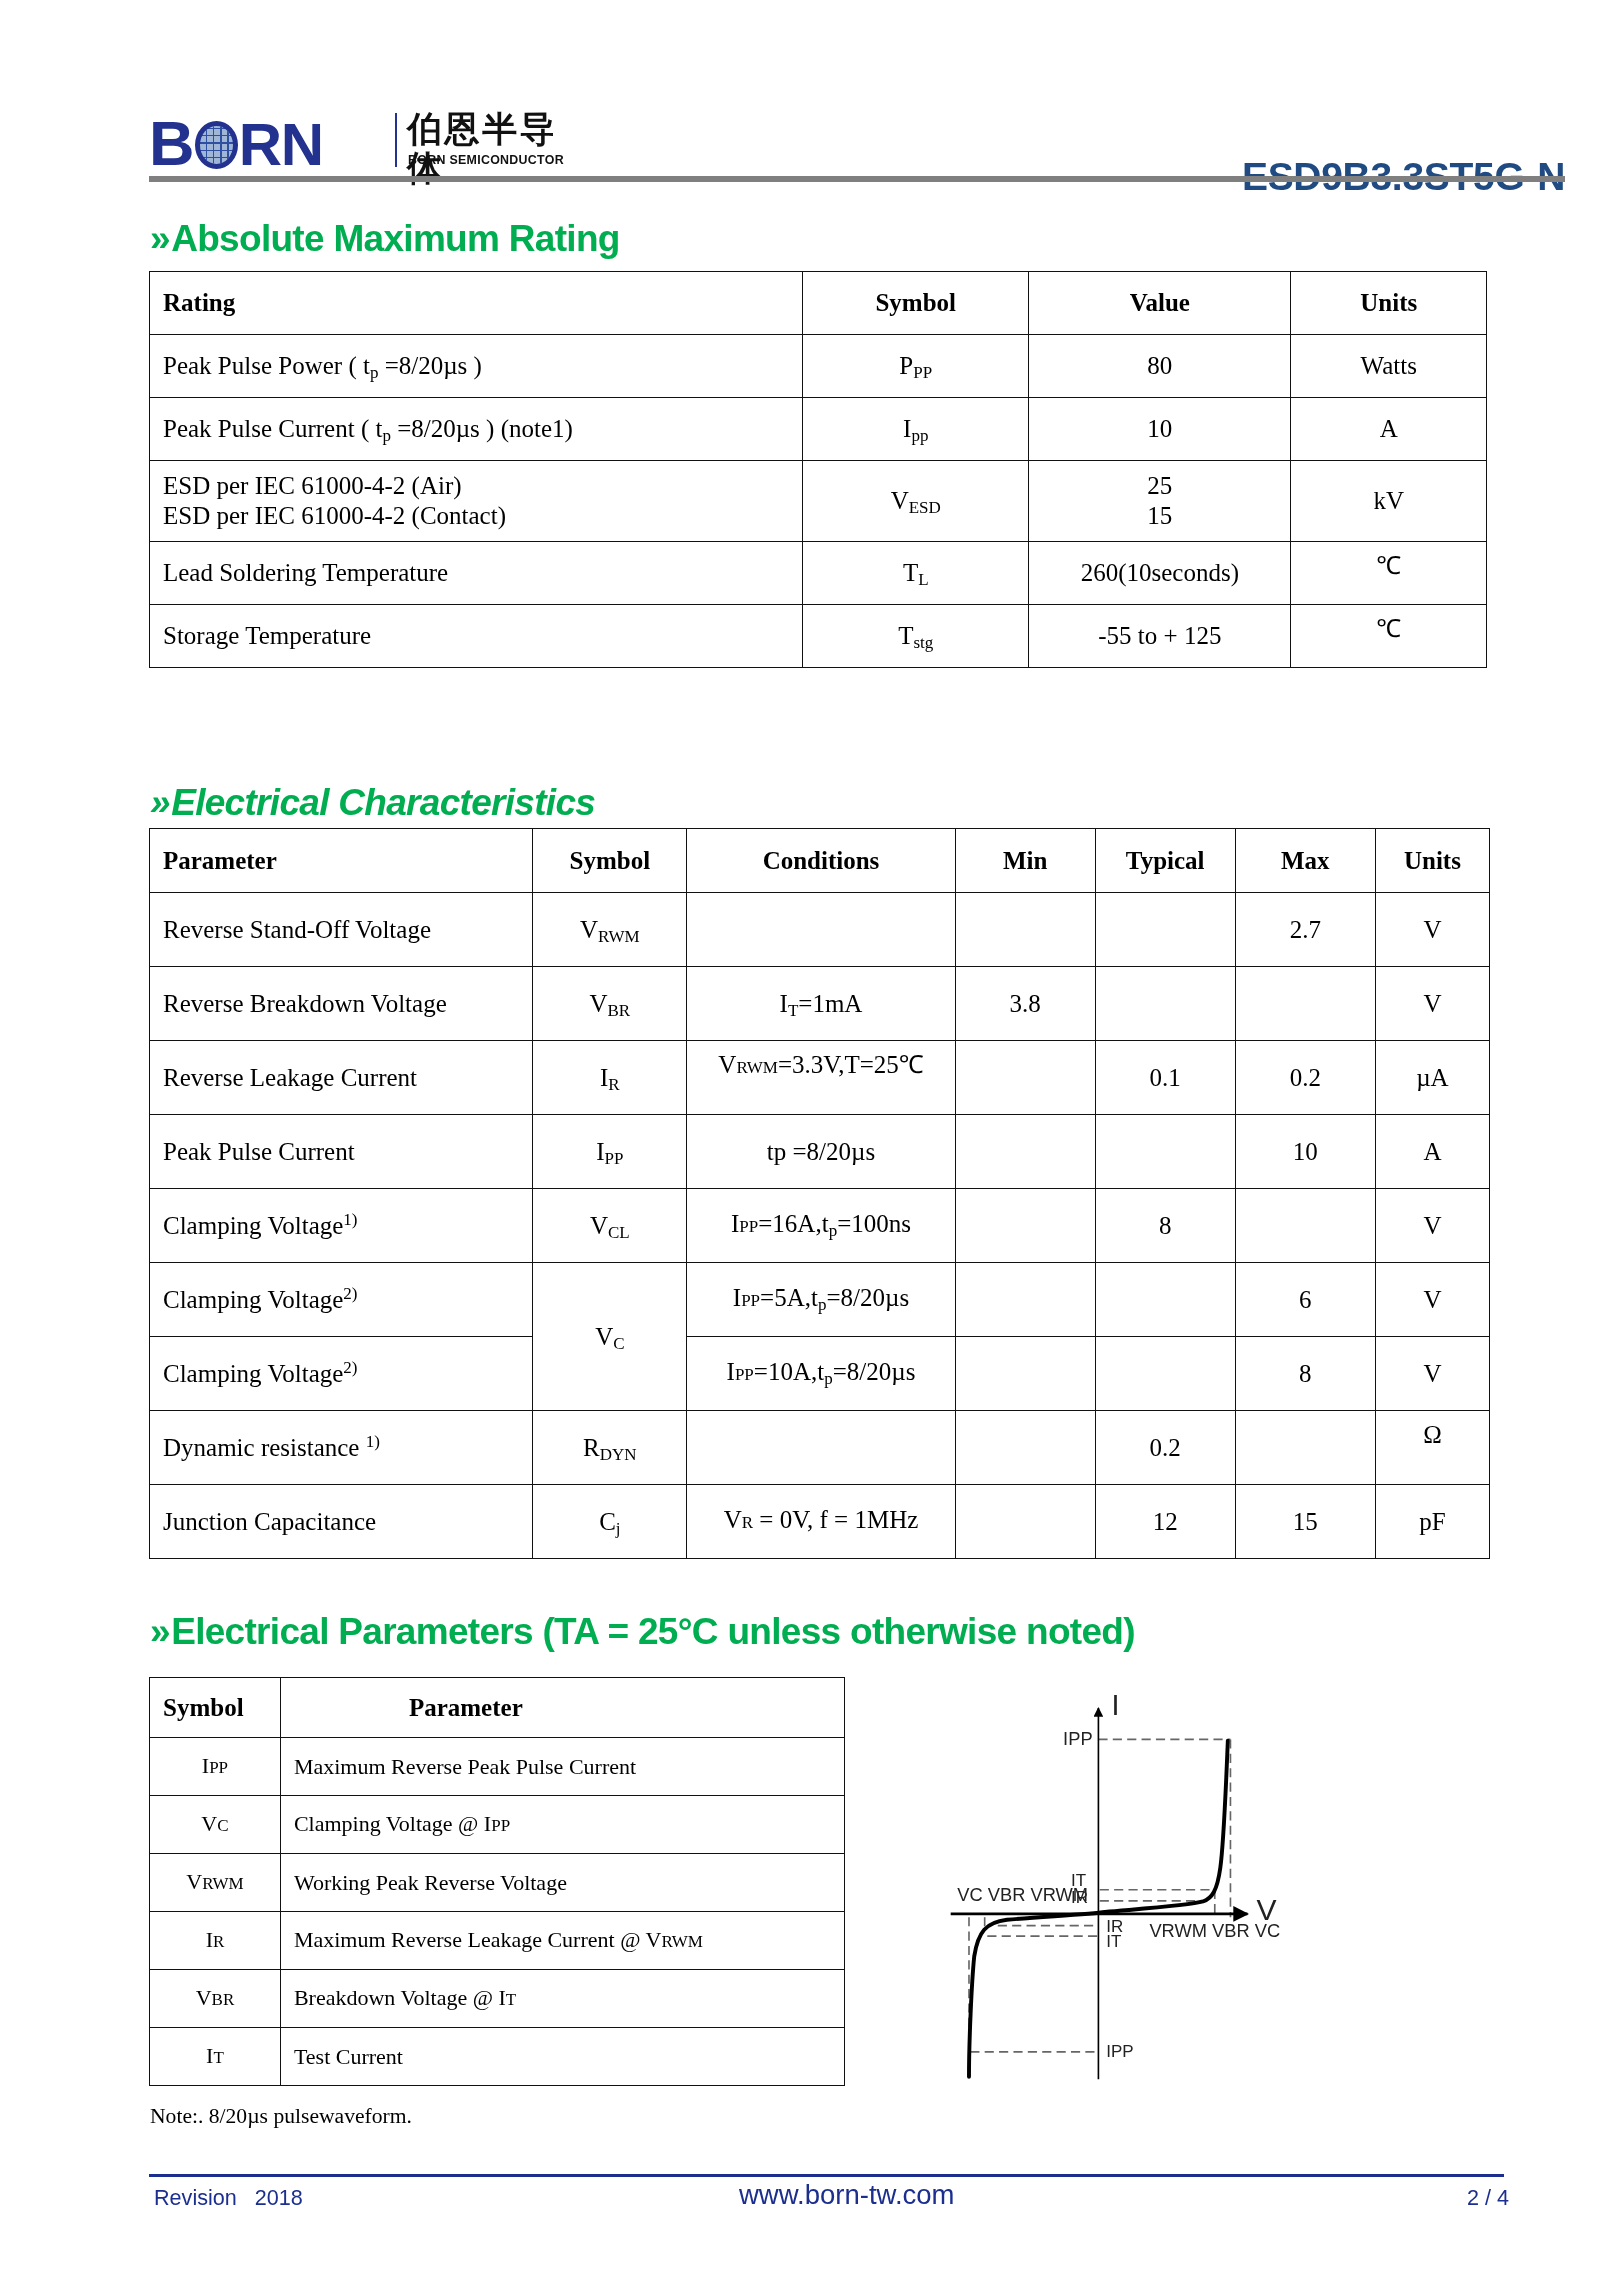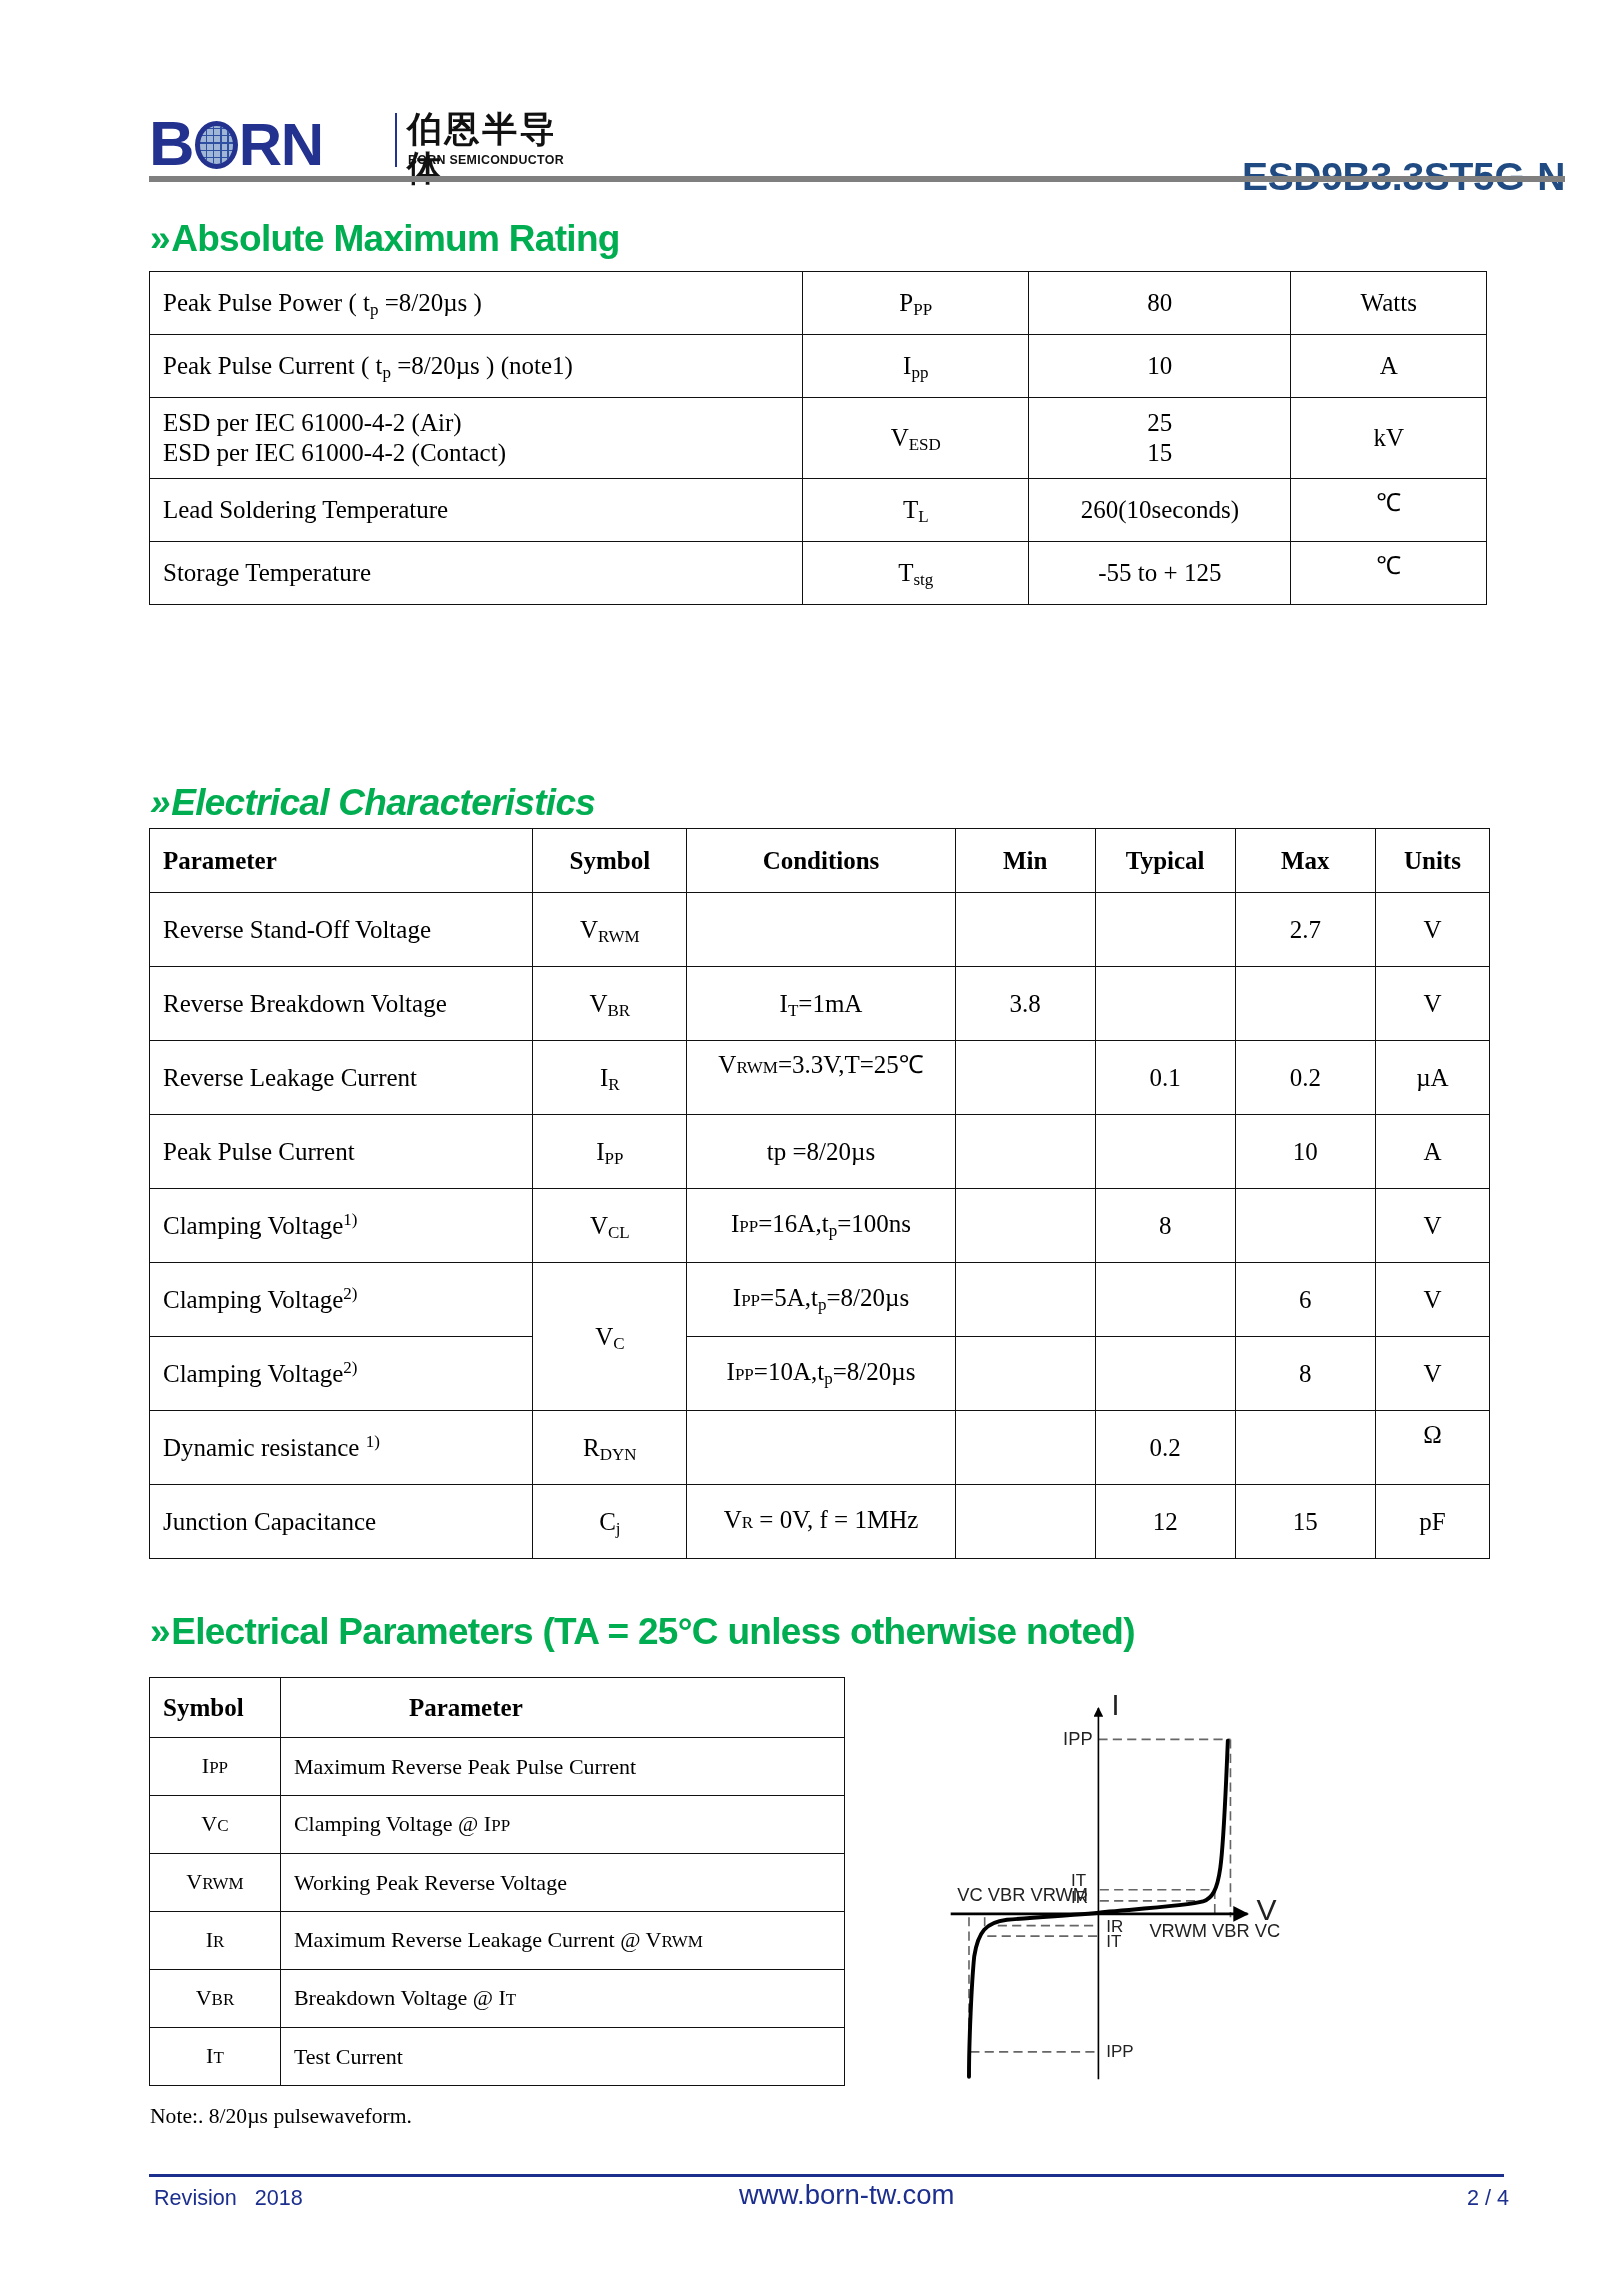--- a/index.html
+++ b/index.html
@@ -84,20 +84,26 @@
   <span class="chev">»</span><span>Absolute Maximum Rating</span>
 </div>
 <table id="amr-table">
   <colgroup>
       <col style="width:578px">
       <col style="width:200px">
       <col style="width:232px">
       <col style="width:173px">
     </colgroup>
   <tbody>
+      <tr>
+    <th class="l">Rating</th>
+    <th class="c">Symbol</th>
+    <th class="c">Value</th>
+    <th class="c">Units</th>
+  </tr>
   <tr>
     <td class="l"><span>Peak Pulse Power ( t</span><sub>p</sub><span> =8/20µs )</span></td>
     <td class="c"><span>P</span><sub>PP</sub></td>
     <td class="c">80</td>
     <td class="c">Watts</td>
   </tr>
   <tr>
     <td class="l"><span>Peak Pulse Current ( t</span><sub>p</sub><span> =8/20µs ) (note1)</span></td>
     <td class="c"><span>I</span><sub>pp</sub></td>
     <td class="c">10</td>

